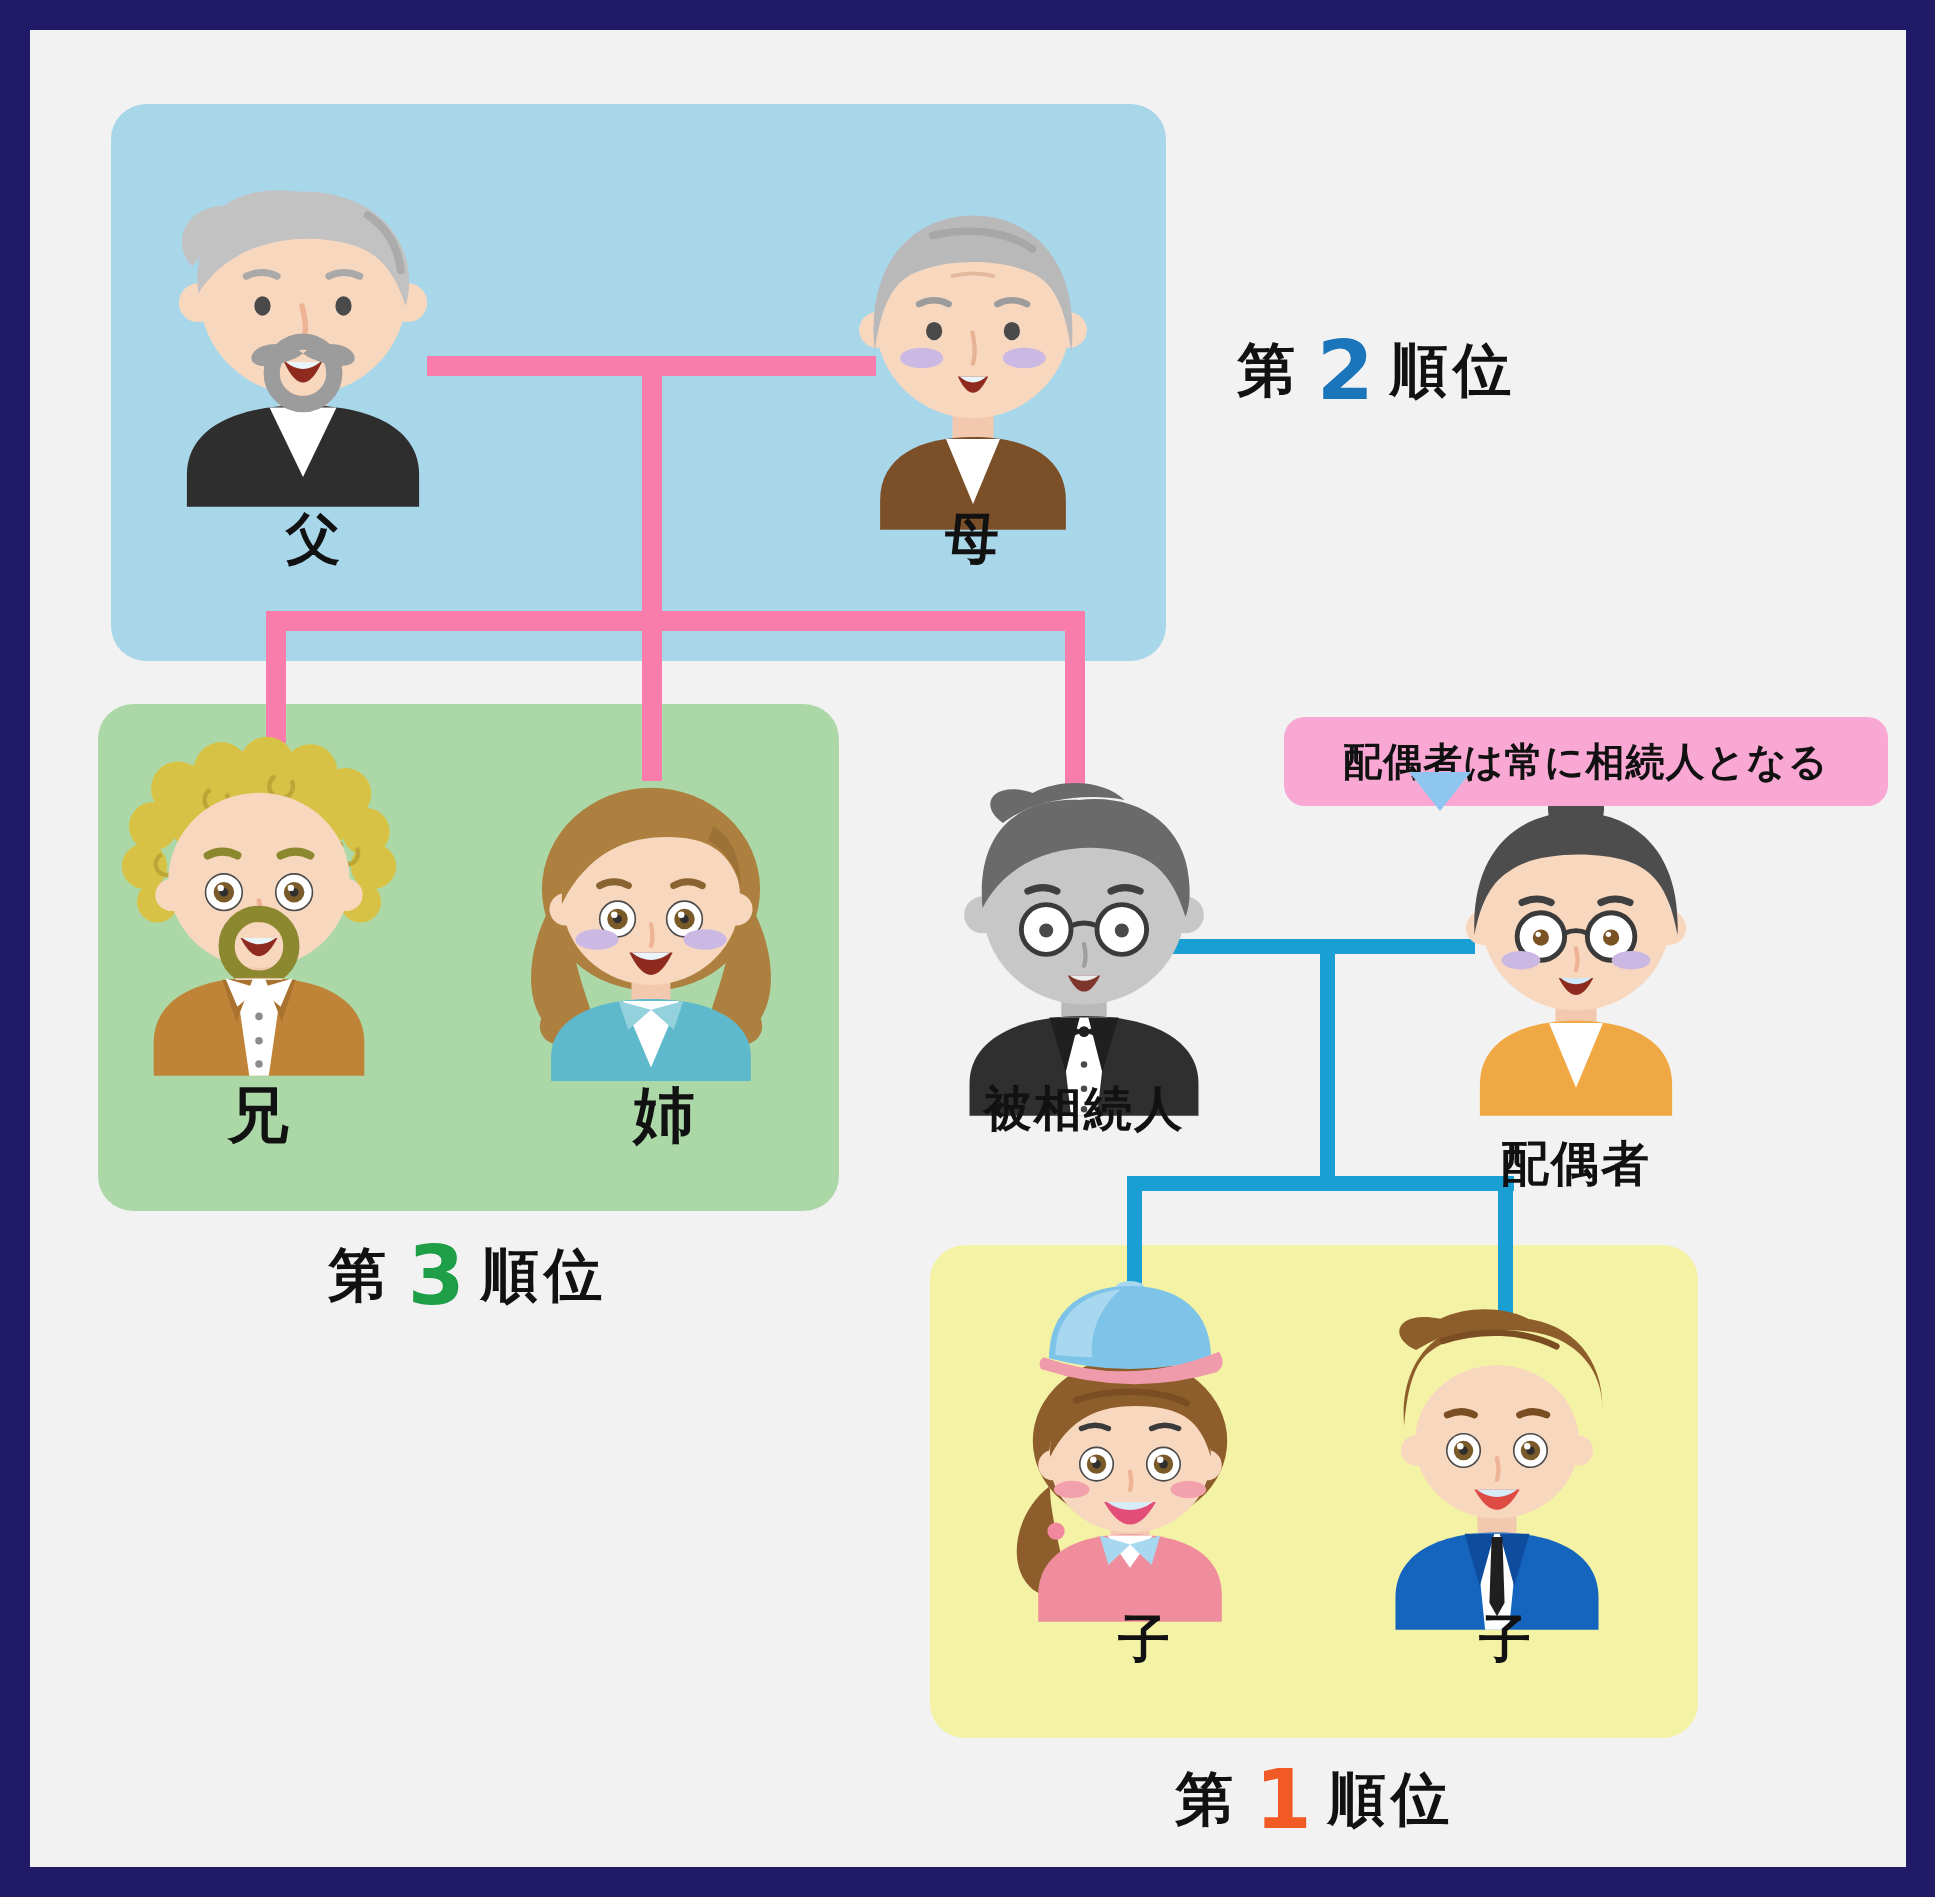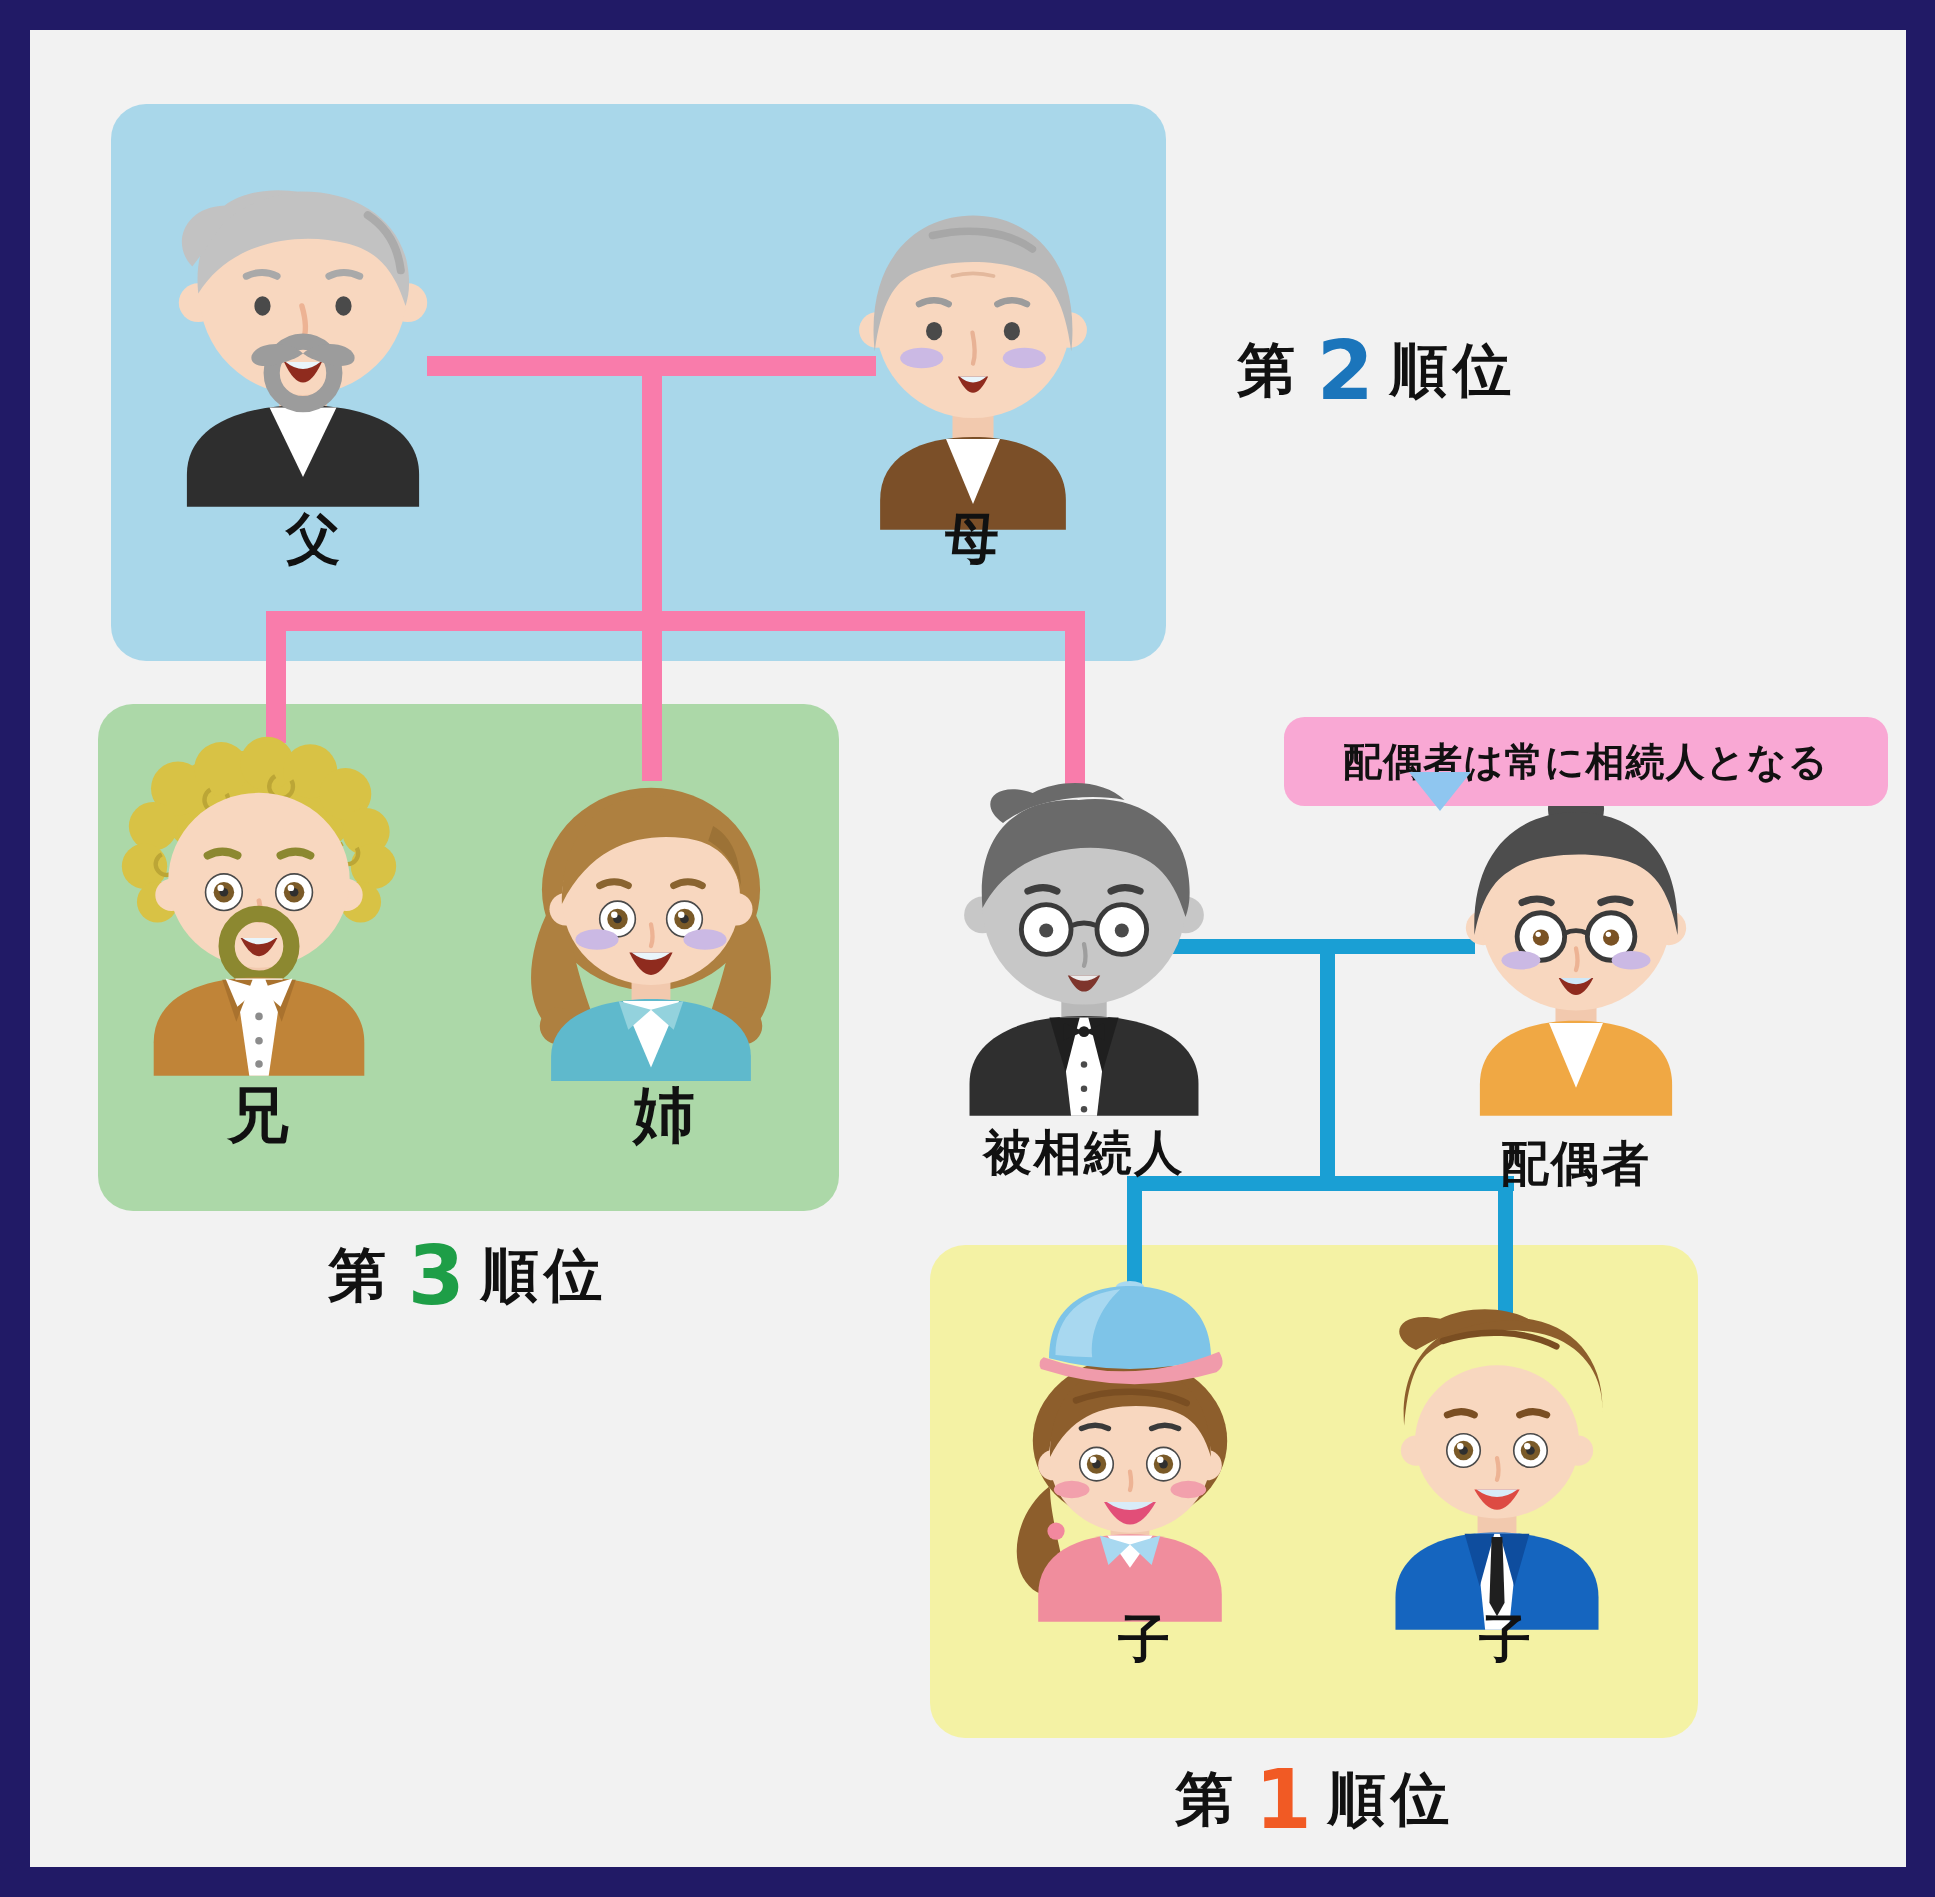--- a/index.html
+++ b/index.html
@@ -300,21 +300,21 @@
     <polygon points="260,462 340,462 322,640 278,640" fill="#FFFFFF"></polygon>
     <polygon points="240,462 295,462 268,560" fill="#0E4D9E"></polygon>
     <polygon points="360,462 305,462 332,560" fill="#0E4D9E"></polygon>
     <polygon points="290,468 310,468 314,590 300,615 286,590" fill="#1F1F1F"></polygon>
   </svg>
 
   <div class="name-label" style="left:314px;top:539px;font-size:54px;">父</div>
   <div class="name-label" style="left:973px;top:539px;font-size:54px;">母</div>
   <div class="name-label" style="left:259px;top:1116px;font-size:61px;">兄</div>
   <div class="name-label" style="left:665px;top:1116px;font-size:61px;">姉</div>
-  <div class="name-label" style="left:1084px;top:1109px;font-size:48px;margin-top:44px;">被相続人</div>
+  <div class="name-label" style="left:1084px;top:1109px;font-size:48px;">被相続人</div>
   <div class="name-label" style="left:1576px;top:1164px;font-size:48px;">配偶者</div>
   <div class="name-label" style="left:1145px;top:1640px;font-size:52px;">子</div>
   <div class="name-label" style="left:1506px;top:1640px;font-size:52px;">子</div>
 
   <div class="rank" style="left:1377px;top:371px;">
     <span class="kj">第</span>
     <span class="num" style="color: rgb(27, 117, 187);">2</span>
     <span class="kj">順位</span>
   </div>
   <div class="rank" style="left:468px;top:1276px;">

